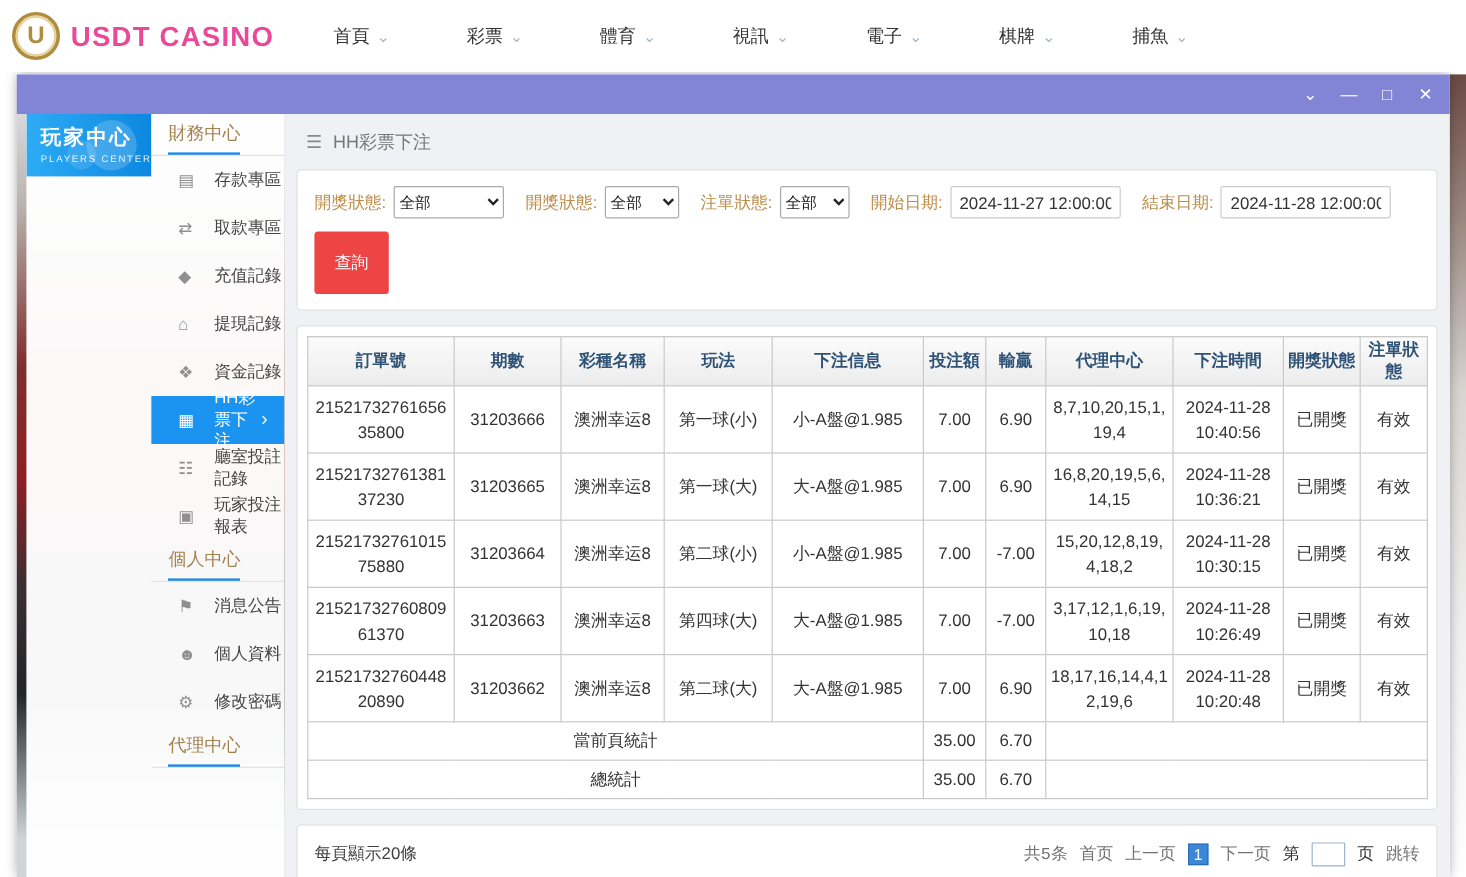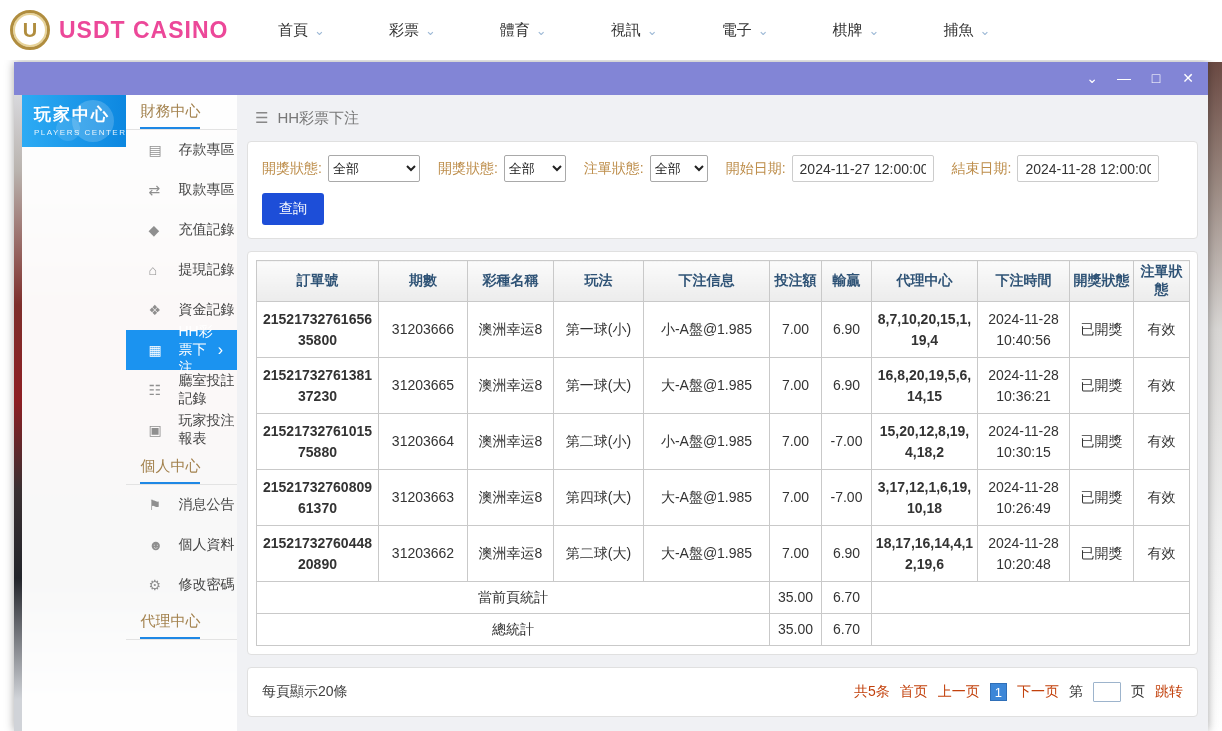--- a/index.html
+++ b/index.html
@@ -53,36 +53,36 @@
   .panel { background:#fff; border:1px solid #e0e0e0; border-radius:4px; }
 
   .filter-panel { padding:13px 14px; margin-bottom:12px; flex:none; }
   .filter-row { display:flex; align-items:center; gap:6px; font-size:14px; white-space:nowrap; }
   .f-label { color:#bd8d4a; margin-left:12px; }
   .f-label.first { margin-left:0; }
   .f-select { height:27px; border:1px solid #a9a9a9; border-radius:2px; font-size:13px; background:#fff; color:#222;
               font-family:"Liberation Sans", sans-serif; }
   .f-date { height:27px; border:1px solid #cccccc; font-size:14px; padding:0 7px; color:#333; border-radius:2px;
             font-family:"Liberation Sans", sans-serif; }
-  .search-btn { margin-top:11px; background:#1d4ed8; color:#fff; border:none; border-radius:3px; font-size:14px;
-                padding:7px 17px; cursor:pointer; font-family:"Liberation Sans", sans-serif; }
+  .search-btn { margin-top:11px; background:#ef4444; color:#fff; border:none; border-radius:3px; font-size:14px;
+                padding:17px 17px; cursor:pointer; font-family:"Liberation Sans", sans-serif; }
 
   .table-panel { padding:8px; flex:none; }
   table.bets { width:100%; border-collapse:collapse; table-layout:fixed; }
   .bets th { background:linear-gradient(#fbfbfb,#ececec); color:#2f5376; font-size:14px; font-weight:bold;
              border:1px solid #c9c9c9; height:38px; padding:2px 1px; }
   .bets td { border:1px solid #c9c9c9; font-size:14px; color:#333; text-align:center; padding:6px 3px; line-height:1.45; background:#fff; }
   .bets tr.data-row td { height:56px; }
-  .bets td.c-break { word-break:break-all;font-weight:bold; }
+  .bets td.c-break { word-break:break-all; }
   .bets tr.summary-row td { height:32px; padding:4px 3px; }
 
   .footer-panel { margin-top:12px; height:50px; flex:none; display:flex; align-items:center; justify-content:space-between; padding:0 14px; }
   .page-size { font-size:14px; color:#404040; }
   .pager { display:flex; align-items:center; gap:10px; font-size:14px; }
-  .pager .plink { color:#c2410c; cursor:pointer; }
+  .pager .plink { color:#737373; cursor:pointer;font-family:Liberation Mono, monospace; }
   .page-cur { min-width:17px; height:18px; background:#3d87d8; color:#fff; font-size:13px; display:flex; align-items:center;
               justify-content:center; padding:0 4px; border:1px solid #2f6fb8; cursor:default; }
   .page-input { width:28px; height:20px; border:1px solid #9db4cc; border-radius:1px; }
   .page-text { color:#333; }
 </style>
 </head>
 <body>
 
 <div class="topbar">
   <div class="logo-wrap">

